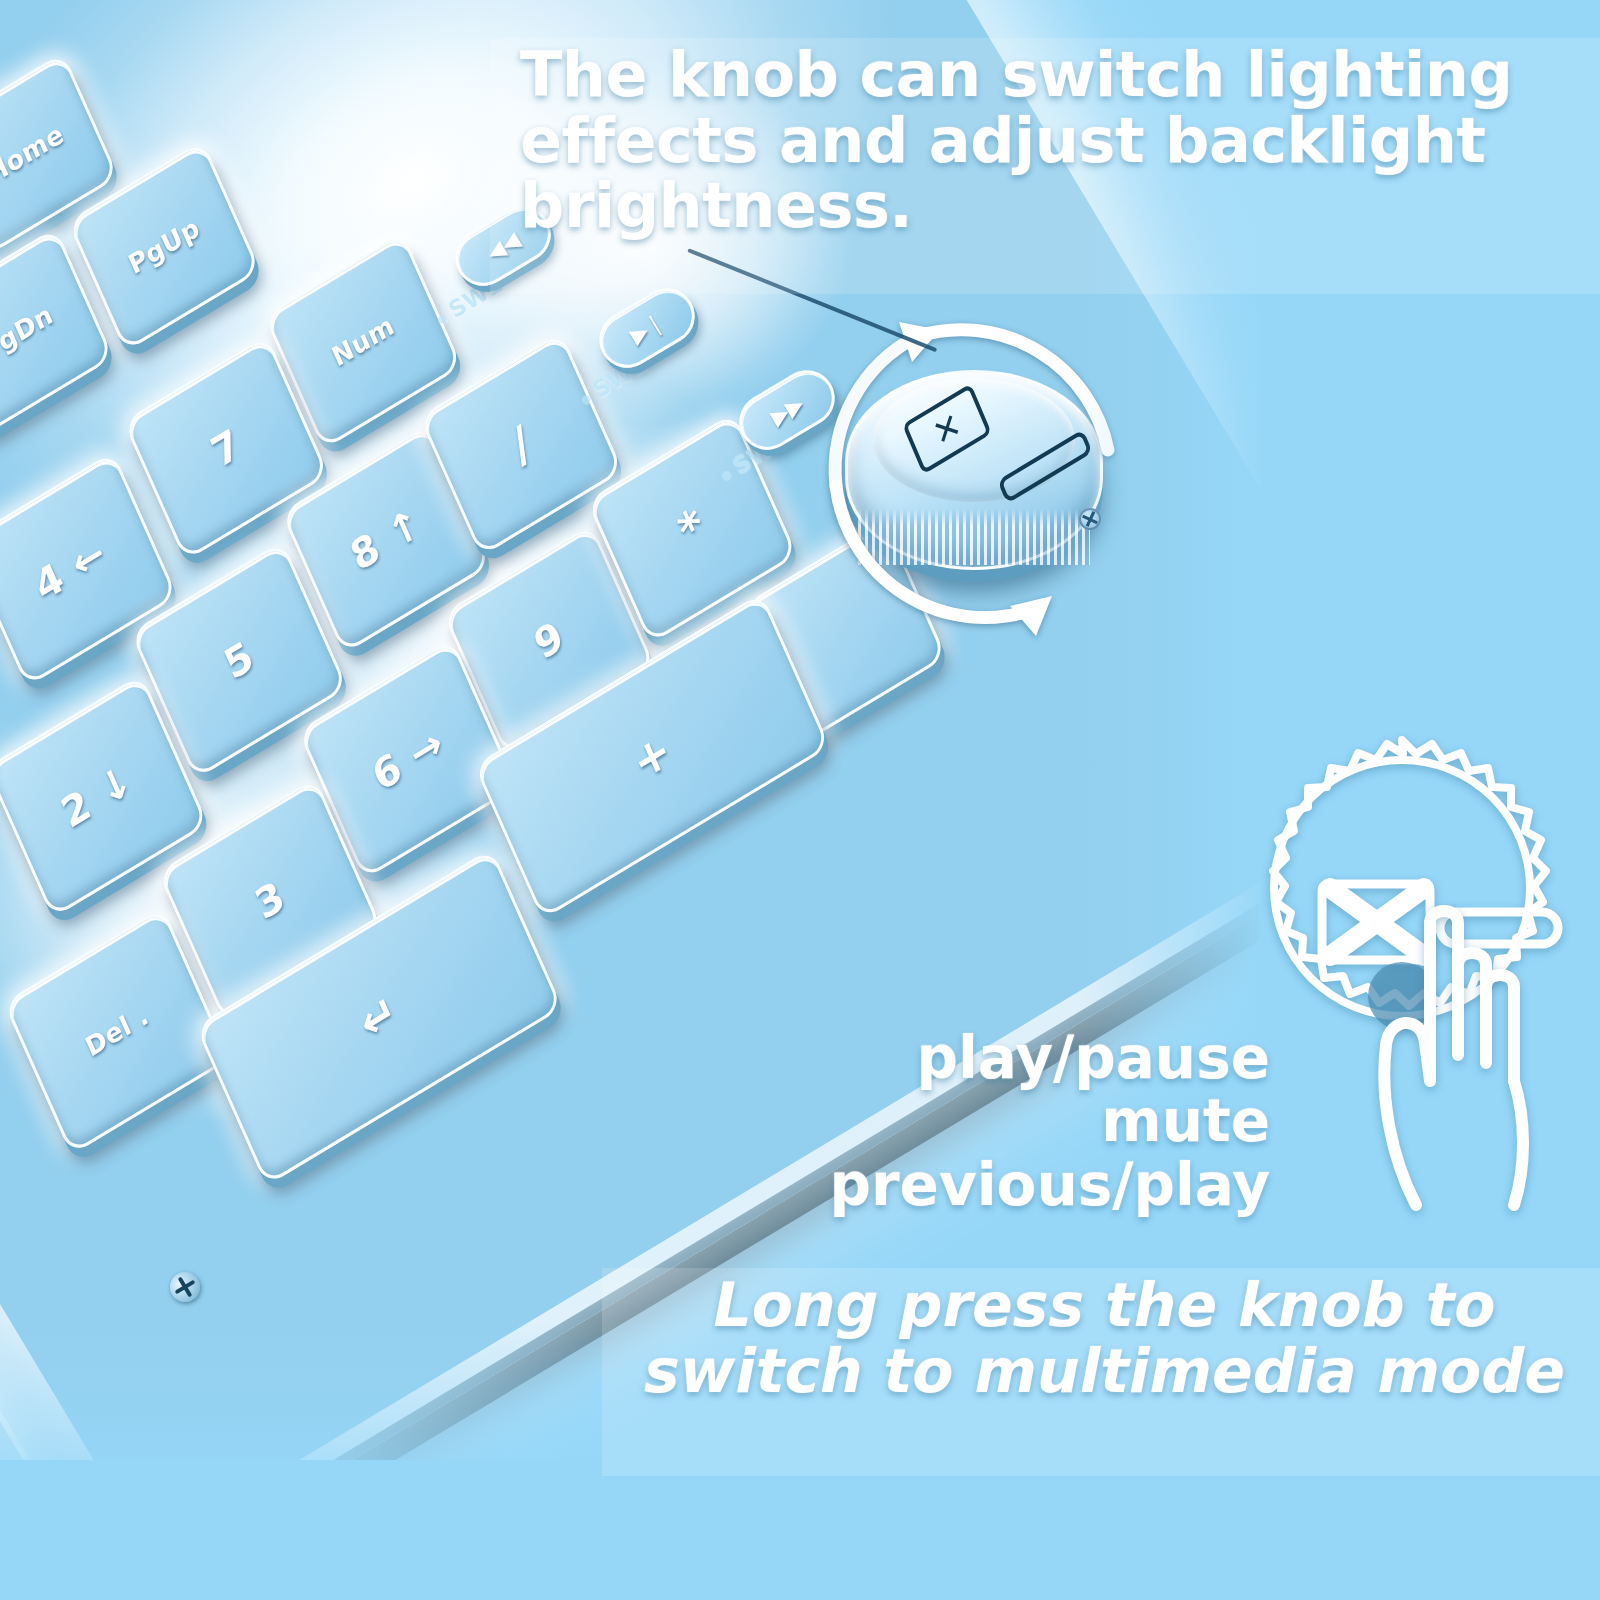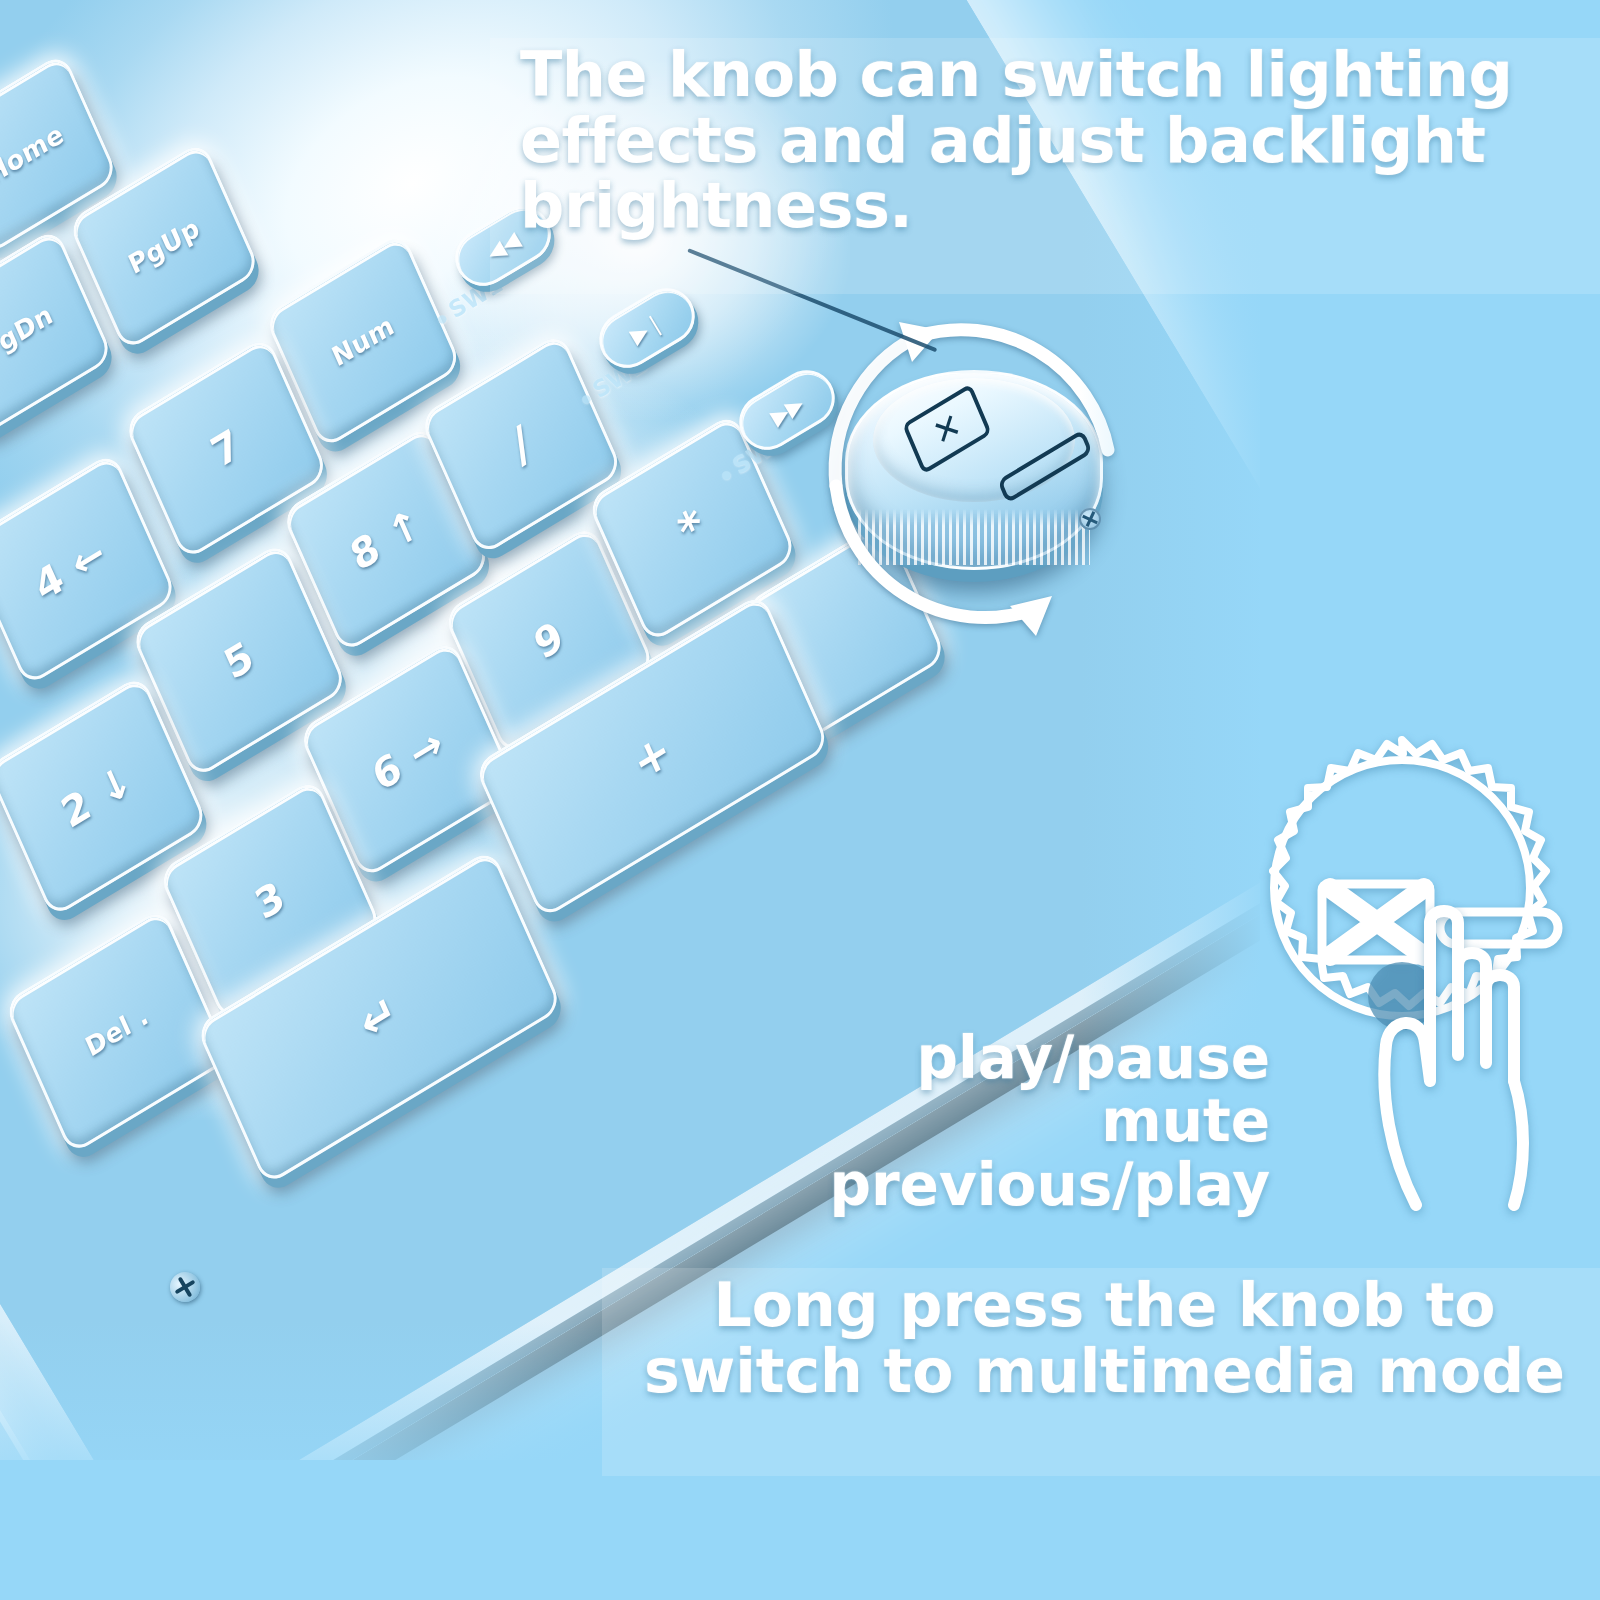--- a/index.html
+++ b/index.html
@@ -203,21 +203,21 @@
   .headline{
     position:absolute;left:520px;top:42px;width:1070px;
     font-size:62px;letter-spacing:-.5px;
   }
   .media-list{
     position:absolute;right:330px;top:1028px;text-align:right;font-size:58px;
   }
   .media-list div{margin-bottom:2px;white-space:nowrap;}
   .longpress{
     position:absolute;left:612px;top:1272px;width:985px;text-align:center;
-    font-size:60px;line-height:1.1;
+    font-size:60px;line-height:1.1;font-style:italic;
   }
 
   
   .badge{position:absolute;left:1238px;top:728px;width:328px;height:328px;}
   .badge svg{width:100%;height:100%;filter:drop-shadow(0 3px 5px rgba(40,110,150,.4));}
 
   
   .hand{position:absolute;left:1330px;top:905px;width:240px;height:330px;}
   .hand svg{width:100%;height:100%;filter:drop-shadow(0 3px 5px rgba(40,110,150,.4));}
 

